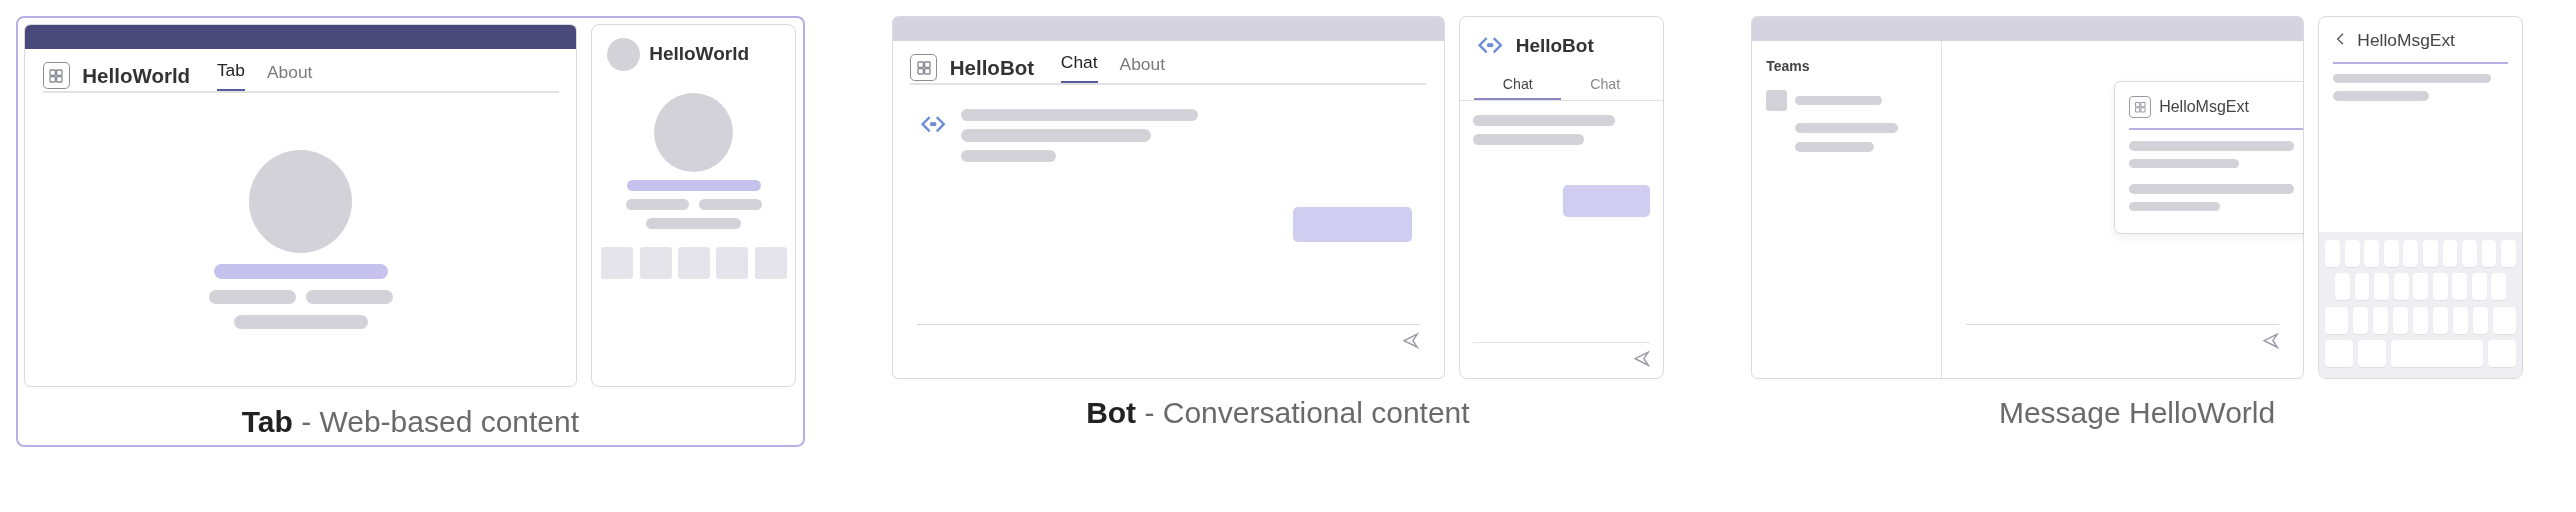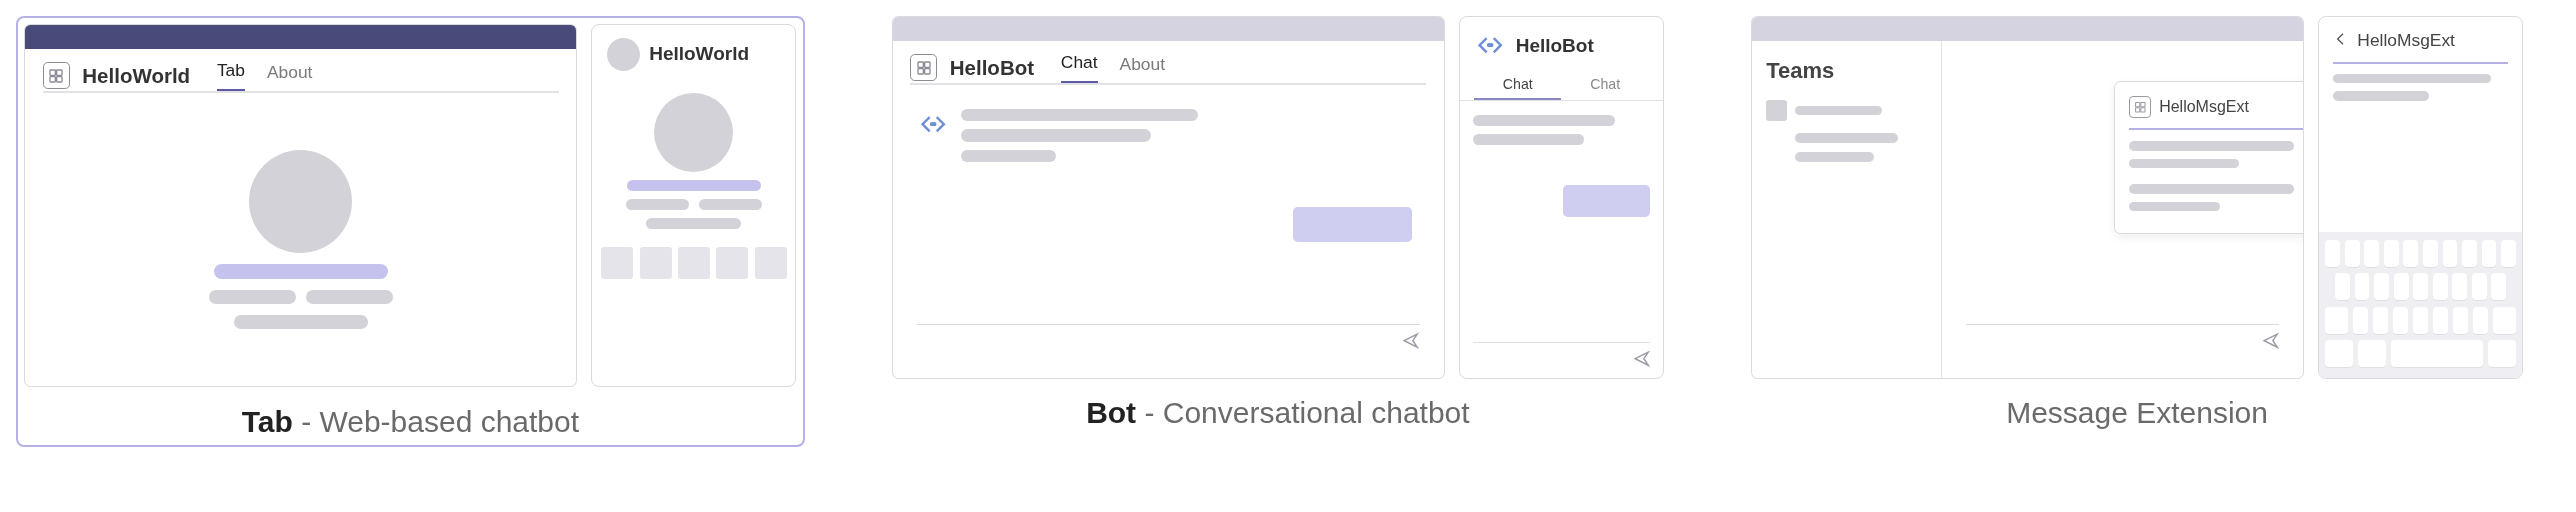--- a/index.html
+++ b/index.html
@@ -122,21 +122,21 @@
   .desktop.with-side .body {
     flex: 1;
     display: flex;
   }
   .sidebar {
     width: 190px;
     border-right: 1.6px solid #e1e1e6;
     padding: 17.4px 14.2px;
   }
   .side-title {
-    font-size: 22px;
+    font-size: 14px;
     font-weight: 600;
     color: #444;
     margin-bottom: 16px;
   }
   .side-item {
     display: flex; gap: 8px; align-items: center;
     margin-bottom: 12.6px;
   }
   .side-sq { width: 20.5px; height: 20.5px; background: #d2d2d8; border-radius: 3.2px; }
   .main-area {
@@ -307,21 +307,21 @@
             <div class="tile"></div>
             <div class="tile"></div>
             <div class="tile"></div>
             <div class="tile"></div>
             <div class="tile"></div>
           </div>
         </div>
       </div>
     </div>
     <div class="caption">
-      <strong>Tab</strong><span> - Web-based chatbot</span>
+      <strong>Tab</strong><span> - Web-based content</span>
     </div>
   </div>
 
   <div class="panel-group">
     <div class="mockups">
 
       <div class="desktop">
         <div class="titlebar light"></div>
         <div class="header">
           <div class="app-icon">
@@ -394,21 +394,21 @@
             <div class="send-icon">
               <svg viewBox="0 0 24 24" fill="none" stroke="#9a9aa5" stroke-width="2">
                   <path d="M3 12 L21 3 L15 12 L21 21 Z"></path>
                 </svg>
             </div>
           </div>
         </div>
       </div>
     </div>
     <div class="caption">
-      <strong>Bot</strong><span> - Conversational chatbot</span>
+      <strong>Bot</strong><span> - Conversational content</span>
     </div>
   </div>
 
   <div class="panel-group">
     <div class="mockups">
 
       <div class="desktop with-side">
         <div class="titlebar light"></div>
         <div class="body">
           <div class="sidebar">
@@ -507,18 +507,18 @@
           <div class="kbd-row">
             <div class="key wide"></div>
               <div class="key wide"></div>
               <div class="key space"></div>
               <div class="key wide"></div>
           </div>
         </div>
       </div>
     </div>
     <div class="caption">
-      <span>Message Extension</span>
+      <span>Message HelloWorld</span>
     </div>
   </div>
 
 </div>
 
 
 </body></html>

